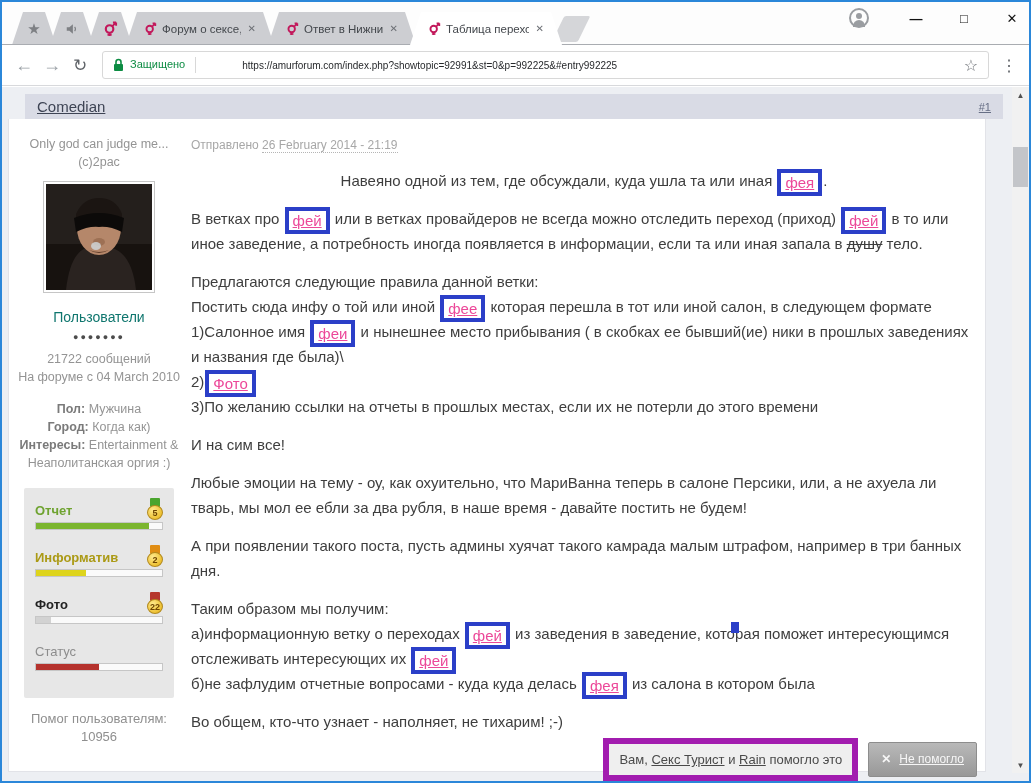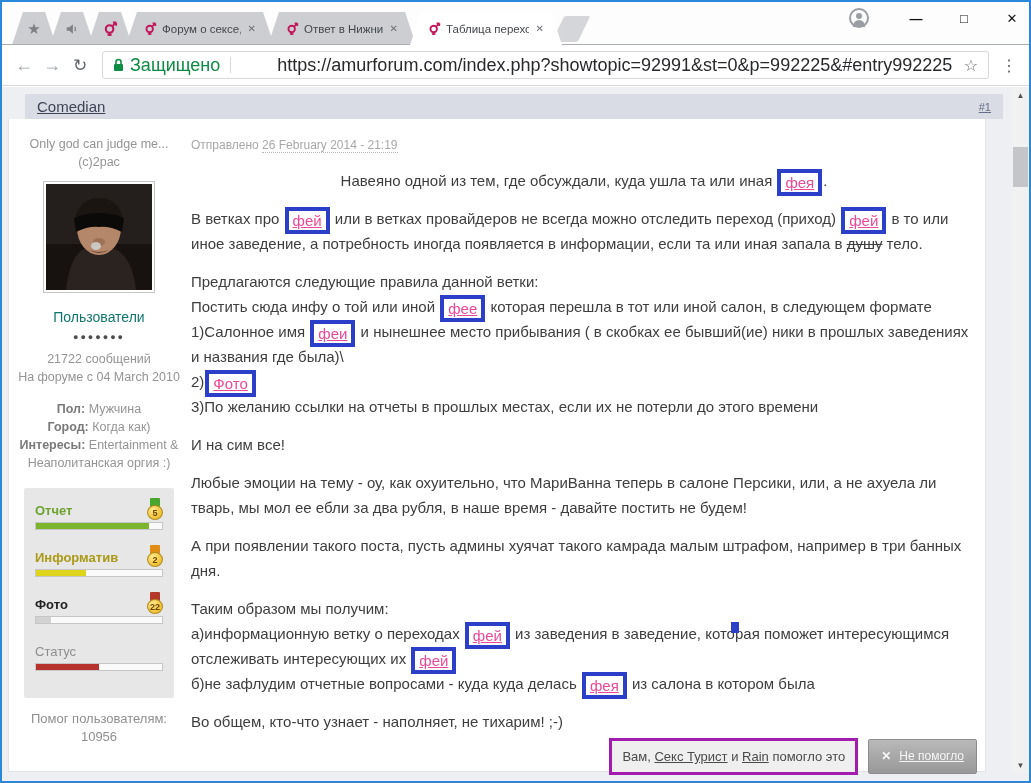--- a/index.html
+++ b/index.html
@@ -29,23 +29,23 @@
   .wc { font-size:13px; color:#111; width:22px; text-align:center; cursor:default; }
   .wc.min { font-weight:700; }
 
   
   .toolbar { position:absolute; top:43px; left:0; right:0; height:41px; background:#fff;
              border-bottom:1px solid #d8d9dc; display:flex; align-items:center; padding:0 8px; }
   .nav-ic { font-size:18px; color:#9aa0a6; width:28px; text-align:center; }
   .nav-ic.reload { color:#5f6368; font-size:17px; }
   .omnibox { flex:1; height:28px; margin:0 8px; border:1px solid #d8d8d8; border-radius:3px;
              background:#fff; display:flex; align-items:center; padding:0 10px; }
-  .secure { display:flex; align-items:center; gap:6px; color:#0d8c43; font-size:18px; }
+  .secure { display:flex; gap:6px; color:#0d8c43; font-size:11px; }
   .omni-sep { width:1px; height:16px; background:#d8d8d8; margin:0 10px; }
-  .url { flex:1; font-size:18px; color:#27292c; white-space:nowrap; overflow:hidden;padding-left:36px; }
+  .url { flex:1; font-size:10px; color:#27292c; white-space:nowrap; overflow:hidden;padding-left:36px; }
   .omni-star { font-size:16px; color:#6b6f74; }
   .menu-dots { font-size:16px; color:#5f6368; width:24px; text-align:center; }
 
   
   .page { position:absolute; top:85px; left:0; right:0; bottom:0; background:#edeff3; }
   .post-header { position:absolute; left:23px; top:7px; width:978px; height:25px; background:#d9dbe5;
                  display:flex; align-items:center; justify-content:space-between; padding:0 12px; }
   .author-link { font-size:15px; color:#3e4454; text-decoration:underline; }
   .post-num { font-size:11px; color:#666e85; text-decoration:underline; }
   .panel { position:absolute; left:6px; top:32px; width:978px; height:653px; background:#fff;
@@ -79,21 +79,21 @@
   .sent-date { border-bottom:1px dotted #b5b5b5; }
   .para { position:relative; }
   .para.gap { margin-top:13px; }
   .plink { color:#ec4899; text-decoration:underline; }
   .ann-box { display:inline-block; border:4px solid #2b3fc8; padding:1px 4px; line-height:17px;
              margin:-6px 1px; vertical-align:middle; background:#fff; }
   .strike { text-decoration:line-through; }
   .art-square { position:absolute; width:8px; height:11px; background:#2b3fc8; left:540px; top:1px; }
 
   .helped-row { display:flex; justify-content:flex-end; align-items:center; gap:10px; margin-top:4px; }
-  .helped-box { background:#efefef; border:3px solid #a21caf; padding:3px 10px; font-size:13px; color:#4a4a4a; }
+  .helped-box { background:#efefef; border:6px solid #a21caf; padding:3px 10px; font-size:13px; color:#4a4a4a; }
   .helped-box a { color:#4a4a4a; text-decoration:underline; }
   .nothelp-btn { background:linear-gradient(#b9b9b9,#989898); border:1px solid #8d8d8d; border-radius:2px;
                  color:#f6f6f6; font-size:12px; padding:4px 12px; display:flex; gap:8px; align-items:center; }
   .nothelp-btn .x { font-weight:700; }
   .nothelp-btn .lbl { text-decoration:underline; }
   .signature { border-top:1px solid #cfcfcf; margin-top:8px; padding-top:8px; color:#9b9b9b;
                font-size:13px; line-height:19px; }
 
   
   .scrollbar { position:absolute; right:0; top:0; width:17px; bottom:8px; background:#f1f1f1; }

